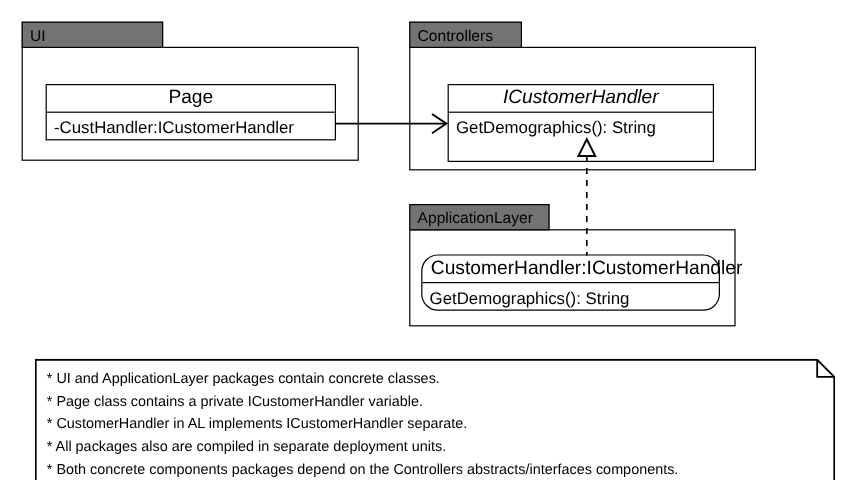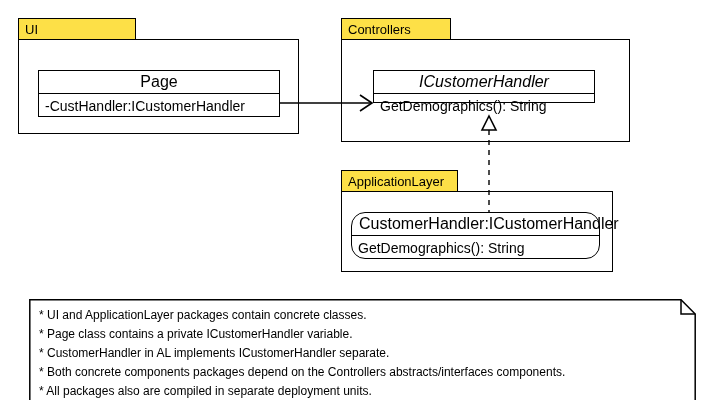--- a/index.html
+++ b/index.html
@@ -18,21 +18,21 @@
     background: #ffffff;
     overflow: hidden;
   }
 
   
   .pkg { position: absolute; }
   .pkg-tab {
     position: absolute;
     box-sizing: border-box;
     border: 1.5px solid #000;
-    background: #fde047;
+    background: #737373;
     font-size: 13px;
     line-height: 1;
     display: flex;
     align-items: center;
     padding-left: 6px;
     z-index: 3;
   }
   .pkg-body {
     position: absolute;
     box-sizing: border-box;
@@ -98,25 +98,25 @@
     <div class="pkg-tab" style="left:18px; top:18px; width:118px; height:22px;">UI</div>
     <div class="pkg-body" style="left:18px; top:39px; width:281px; height:95px;"></div>
   </div>
 
   <div class="cls" style="left:38px; top:70px; width:242px; height:47px;">
     <div class="cls-name">Page</div>
     <div class="cls-row">-CustHandler:ICustomerHandler</div>
   </div>
 
   <div class="pkg">
-    <div class="pkg-tab" style="left:341px; top:18px; width:110px; height:22px;">Controllers</div>
+    <div class="pkg-tab" style="left:341px; top:18px; width:94px; height:22px;">Controllers</div>
     <div class="pkg-body" style="left:341px; top:39px; width:289px; height:103px;"></div>
   </div>
 
-  <div class="cls" style="left:373px; top:70px; width:222px; height:33px;">
+  <div class="cls" style="left:373px; top:70px; width:222px; height:65px;">
     <div class="cls-name italic">ICustomerHandler</div>
     <div class="cls-row">GetDemographics(): String</div>
   </div>
 
   <div class="pkg">
     <div class="pkg-tab" style="left:341px; top:170px; width:117px; height:22px;">ApplicationLayer</div>
     <div class="pkg-body" style="left:341px; top:191px; width:272px; height:81px;"></div>
   </div>
 
   <div class="cls" style="left:351px; top:212px; width:249px; height:47px;border-radius:14px;">
@@ -136,18 +136,18 @@
 
   <div class="note" style="left:29px; top:299px; width:667px; height:103px;">
     <svg width="667" height="103" style="position:absolute; left:0; top:0;">
       <path d="M0.8,0.8 L652,0.8 L666.2,15 L666.2,102.2 L0.8,102.2 Z" fill="#fff" stroke="#000" stroke-width="1.5"></path>
       <path d="M652,0.8 L652,15 L666.2,15" fill="none" stroke="#000" stroke-width="1.5"></path>
     </svg>
     <div class="note-text">
       <span class="note-line">* UI and ApplicationLayer packages contain concrete classes.</span>
       <span class="note-line">* Page class contains a private ICustomerHandler variable.</span>
       <span class="note-line">* CustomerHandler in AL implements ICustomerHandler separate.</span>
+      <span class="note-line">* All packages also are compiled in separate deployment units.</span>
       <span class="note-line">* Both concrete components packages depend on the Controllers abstracts/interfaces components.</span>
-      <span class="note-line">* All packages also are compiled in separate deployment units.</span>
     </div>
   </div>
 
 </div>
 
 </body></html>

